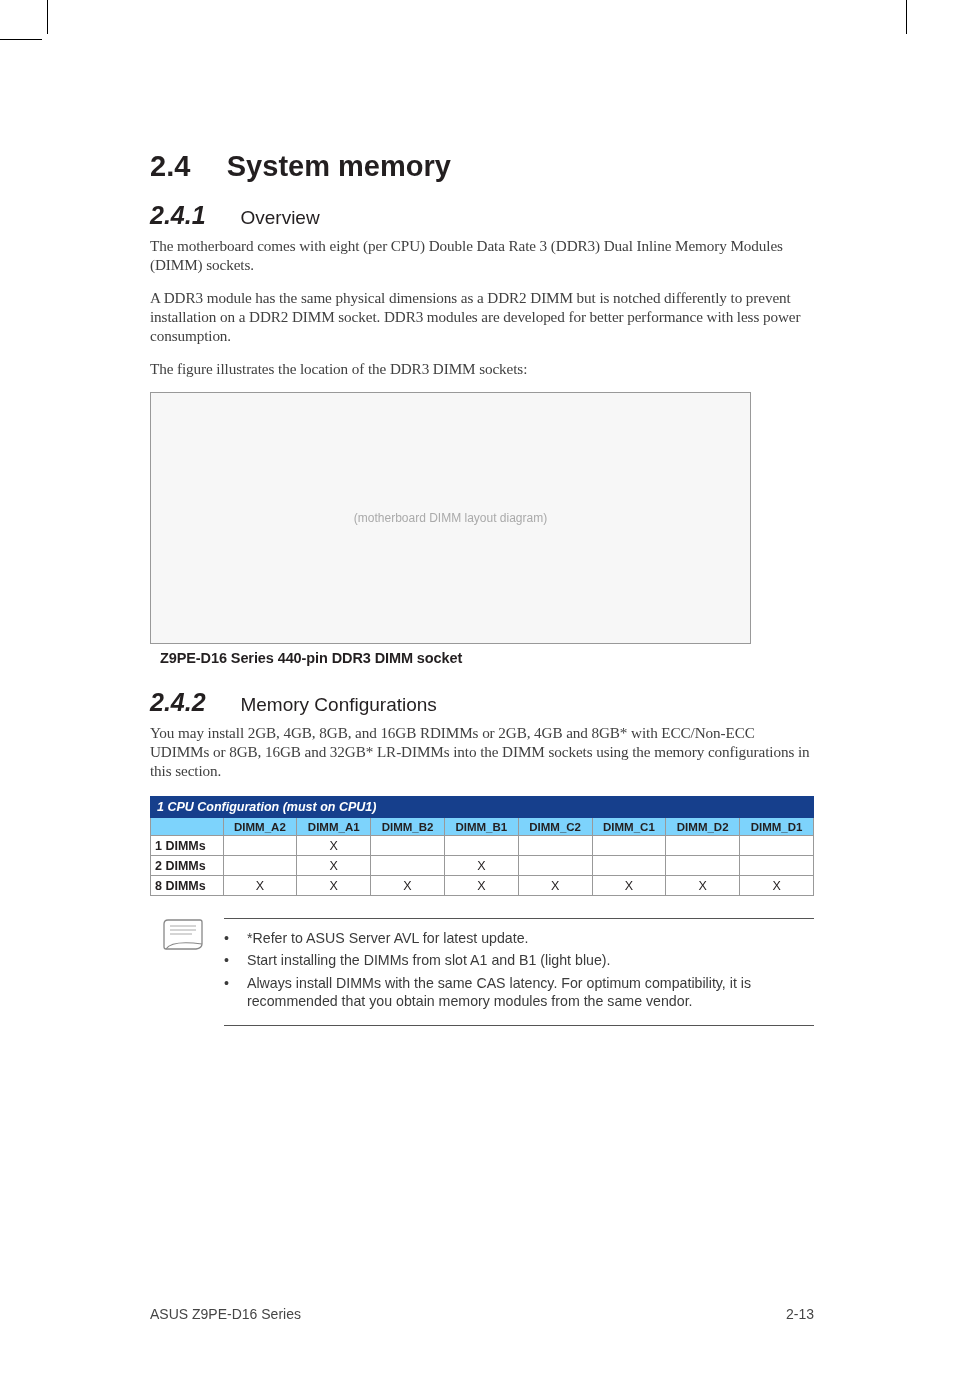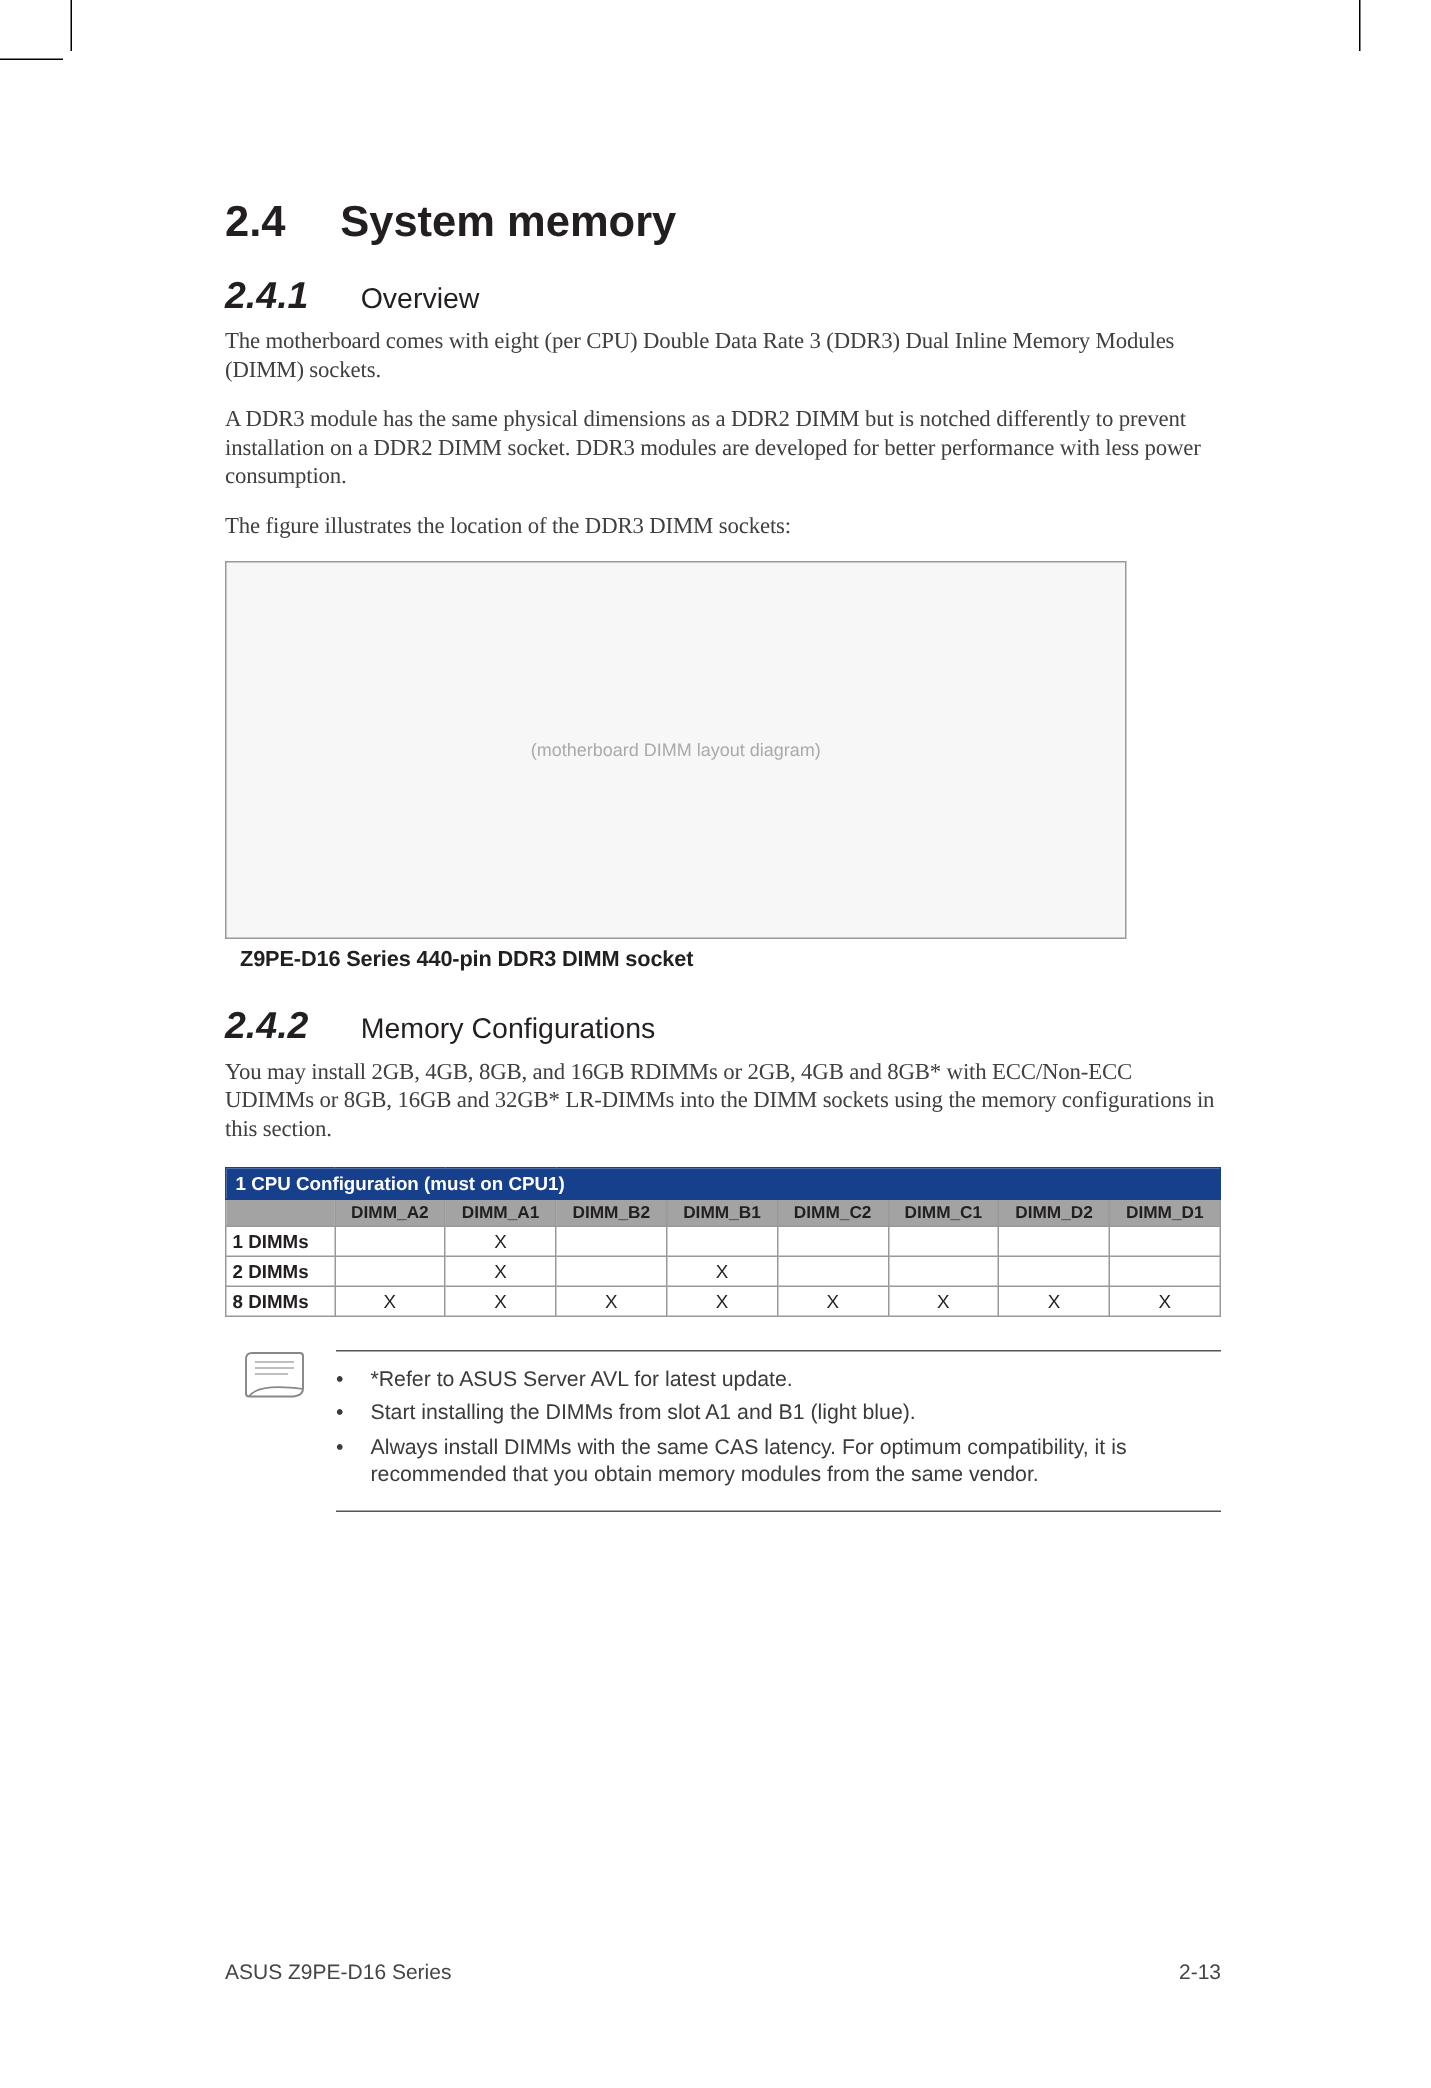--- a/index.html
+++ b/index.html
@@ -4,21 +4,21 @@
 <style>
   * { box-sizing: border-box; margin: 0; padding: 0; }
   html, body { width: 954px; height: 1392px; background: #fff; }
   body { font-family: "Helvetica Neue", Helvetica, Arial, sans-serif; color: #231f20; position: relative; }
 
   
   .crop-top-h { position: absolute; top: 39px; left: 0; width: 42px; height: 1px; background: #000; }
   .crop-top-v { position: absolute; top: 0; left: 47px; width: 1px; height: 34px; background: #000; }
   .crop-right-v { position: absolute; top: 0; right: 47px; width: 1px; height: 34px; background: #000; }
 
-  .page { position: absolute; left: 150px; top: 132px; width: 664px; }
+  .page { position: absolute; left: 150px; top: 150px; width: 664px; }
 
   h1.section-number { font-size: 29px; font-weight: 700; display: inline-block; }
   h1.section-title  { font-size: 29px; font-weight: 700; display: inline-block; margin-left: 32px; }
 
   .subsection { margin-top: 18px; }
   .sub-number { font-size: 25px; font-weight: 700; display: inline-block; width: 86px; font-style: italic; }
   .sub-title  { font-size: 19px; font-weight: 400; display: inline-block; }
 
   p.body { font-size: 15.2px; line-height: 1.25; color: #404040; margin-top: 6px; letter-spacing: -0.1px; font-family: Liberation Serif, serif; }
   p.body.gap { margin-top: 14px; }
@@ -49,28 +49,29 @@
     font-size: 12px;
   }
   table.config th.banner {
     background: #163f8c;
     color: #fff;
     text-align: left;
     padding: 3px 6px;
     font-weight: 700;
     font-size: 12.5px;
     border: 1px solid #163f8c;
+    font-style: italic;
   }
   table.config th.col, table.config td {
     border: 1px solid #999;
     padding: 2.5px 4px;
     text-align: center;
     vertical-align: middle;
   }
-  table.config th.col { font-weight: 700; background: #a3a3a3; white-space: nowrap; font-size: 11.5px; }
+  table.config th.col { font-weight: 700; background: #7dd3fc; white-space: nowrap; font-size: 11.5px; }
   table.config td.rowhead { font-weight: 700; text-align: left; padding-left: 4px; white-space: nowrap; }
   table.config td { font-size: 12.5px; }
 
   
   .notes-block { margin-top: 22px; display: flex; gap: 18px; }
   .note-icon-wrap { flex: 0 0 56px; display: flex; justify-content: flex-end; padding-top: -4px; }
   .note-icon { width: 44px; height: 34px; }
   .notes-body { flex: 1; border-top: 1px solid #555; border-bottom: 1px solid #555; padding: 6px 0 10px 0; }
   .notes-body ul { list-style: none; }
   .notes-body li { display: flex; gap: 18px; margin: 4px 0; font-size: 14.2px; color: #3b3b3b; line-height: 1.3; }

